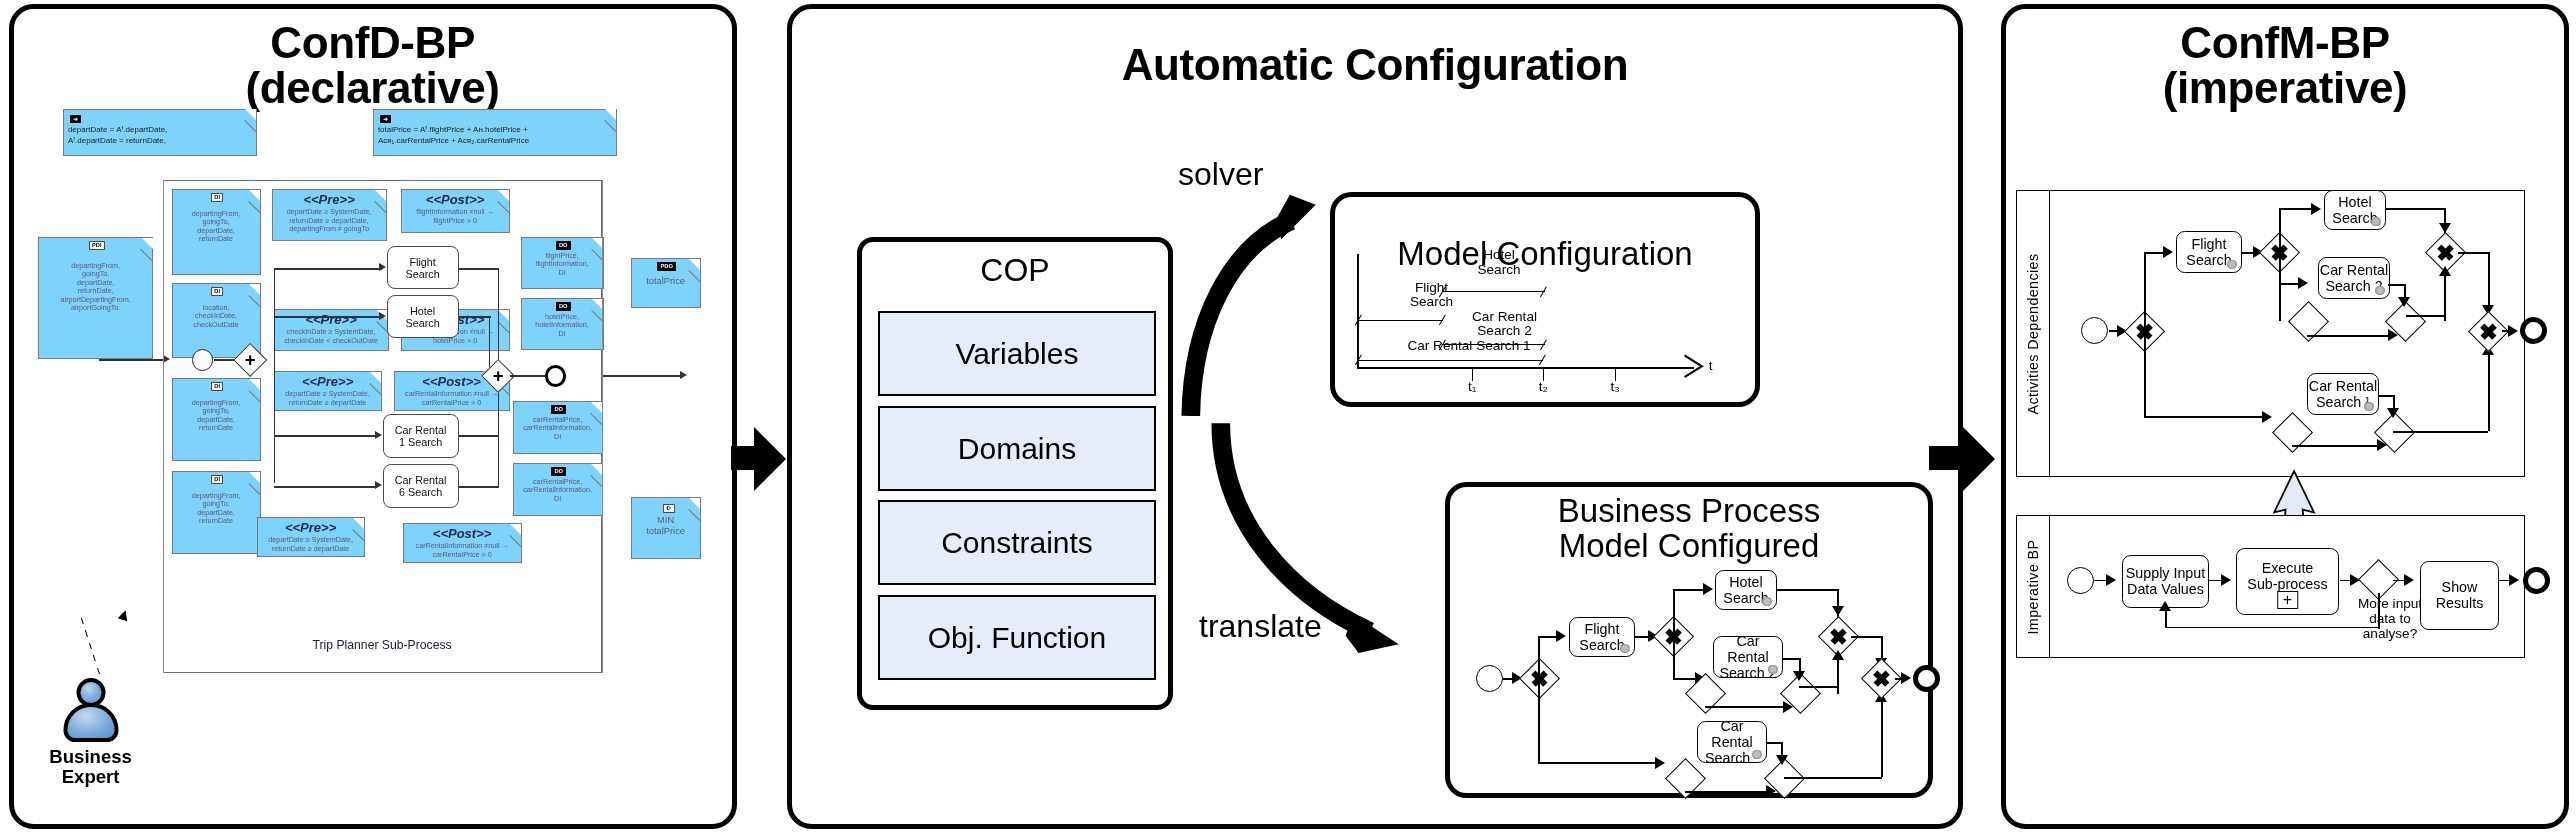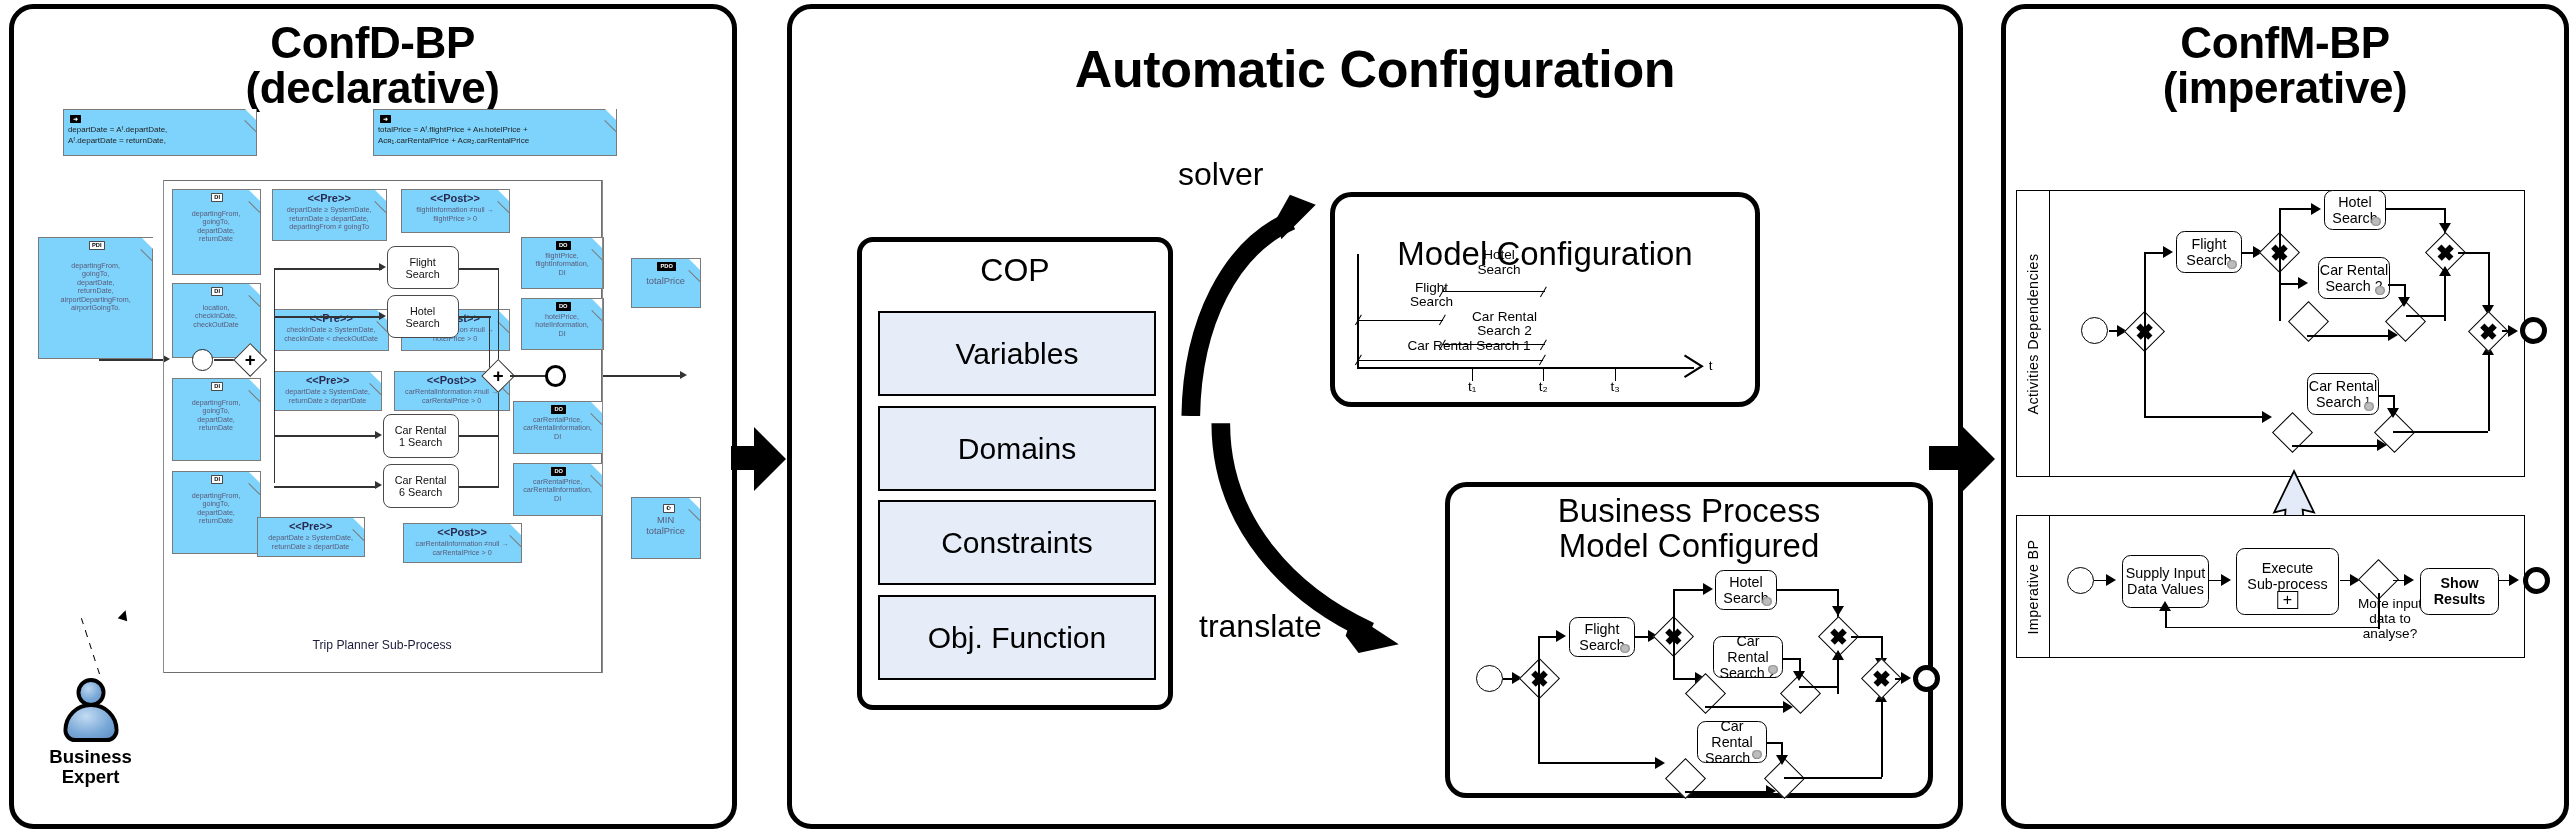--- a/index.html
+++ b/index.html
@@ -6,39 +6,39 @@
   html,body{margin:0;padding:0;background:#fff;}
   body{width:2576px;height:835px;position:relative;font-family:"Liberation Sans",sans-serif;color:#000;overflow:hidden;}
 
   .panel{position:absolute;border:5px solid #000;border-radius:24.4px;background:#fff;box-sizing:border-box;}
   #panel-left{left:8.6px;top:4.3px;width:728px;height:825px;}
   #panel-mid{left:787px;top:4.3px;width:1176px;height:825px;}
   #panel-right{left:2001px;top:4.3px;width:568px;height:825px;}
 
   .panel-title{position:absolute;width:100%;text-align:center;font-weight:bold;line-height:1.02;letter-spacing:-0.4px;}
   #title-left{top:11.5px;font-size:44px;}
-  #title-mid{top:34px;font-size:52px;}
+  #title-mid{top:34px;font-size:44px;}
   #title-right{top:11.5px;font-size:44px;}
 
   
   .big-arrow{position:absolute;height:24.4px;background:#000;}
   .big-arrow::after{content:"";position:absolute;right:-29px;top:-19.4px;width:0;height:0;
      border-top:32px solid transparent;border-bottom:32px solid transparent;border-left:32px solid #000;}
   #arrow-1{left:731px;top:446px;width:26px;}
   #arrow-2{left:1929px;top:446px;width:37px;}
 
   
   #bpmn-left{position:absolute;left:16px;top:108px;width:696px;height:588px;}
   .dobj{position:absolute;border:1.4px solid #7a7a7a;background:#7dd3fc;box-sizing:border-box;
         font-size:7.2px;color:#5a5a78;text-align:center;line-height:1.18;padding-top:1.4px;}
   .dobj .fold{position:absolute;right:-0.7px;top:-0.7px;width:0;height:0;
         border-left:11.5px solid transparent;border-top:11.5px solid #fff;
         box-shadow:none;}
   .dobj .fold::before{content:"";position:absolute;left:-11.5px;top:0px;width:16px;height:0.7px;background:#7a7a7a;transform:rotate(45deg);transform-origin:left top;}
-  .dobj .hdr{font-size:11px;font-weight:bold;color:#2a2a50;}
+  .dobj .hdr{font-size:13px;font-weight:bold;color:#2a2a50;font-style:italic;}
   .dobj .body{padding:1.4px 2.2px;}
 
   .atag{display:inline-block;border:1.1px solid #4a4a4a;background:#fff;color:#000;font-size:5.7px;
         font-weight:bold;padding:0 2.2px;border-radius:0.7px;margin:1.4px 0 0.7px 2.2px;}
   .atag.solid{background:#000;color:#fff;border-color:#000;}
 
   .task{position:absolute;border:1.4px solid #4a4a4a;border-radius:8px;background:#fff;
         display:flex;align-items:center;justify-content:center;text-align:center;
         font-size:10.8px;line-height:1.12;color:#111;box-sizing:border-box;}
   .ln{position:absolute;background:#333;}
@@ -580,21 +580,21 @@
       <div class="mline h" style="left:283px;top:59px;width:13px;"></div>
       <div class="mhead r" style="left:293px;top:53px;"></div>
       <div class="mgw" style="left:307px;top:44px;"></div>
       <div class="cond-label" style="left:290px;top:76px;width:86px;">
         <span>More input</span><br>
         <span>data to</span><br>
         <span>analyse?</span>
       </div>
       <div class="mline h" style="left:336px;top:59px;width:16px;"></div>
       <div class="mhead r" style="left:347px;top:53px;"></div>
-      <div class="mtask" style="left:363px;top:47px;width:79px;height:47px;font-weight:bold;">
+      <div class="mtask" style="left:363px;top:40px;width:79px;height:69px;">
         <div><span>Show</span><br><span>Results</span></div>
       </div>
       <div class="mline h" style="left:442px;top:59px;width:13px;"></div>
       <div class="mhead r" style="left:452px;top:53px;"></div>
       <div class="mend" style="left:466px;top:46px;"></div>
 
       <div class="mline v" style="left:321px;top:72px;height:36px;"></div>
       <div class="mline h" style="left:108px;top:106px;width:214px;"></div>
       <div class="mline v" style="left:108px;top:90px;height:17px;"></div>
       <div class="mhead u" style="left:102px;top:80px;"></div>

